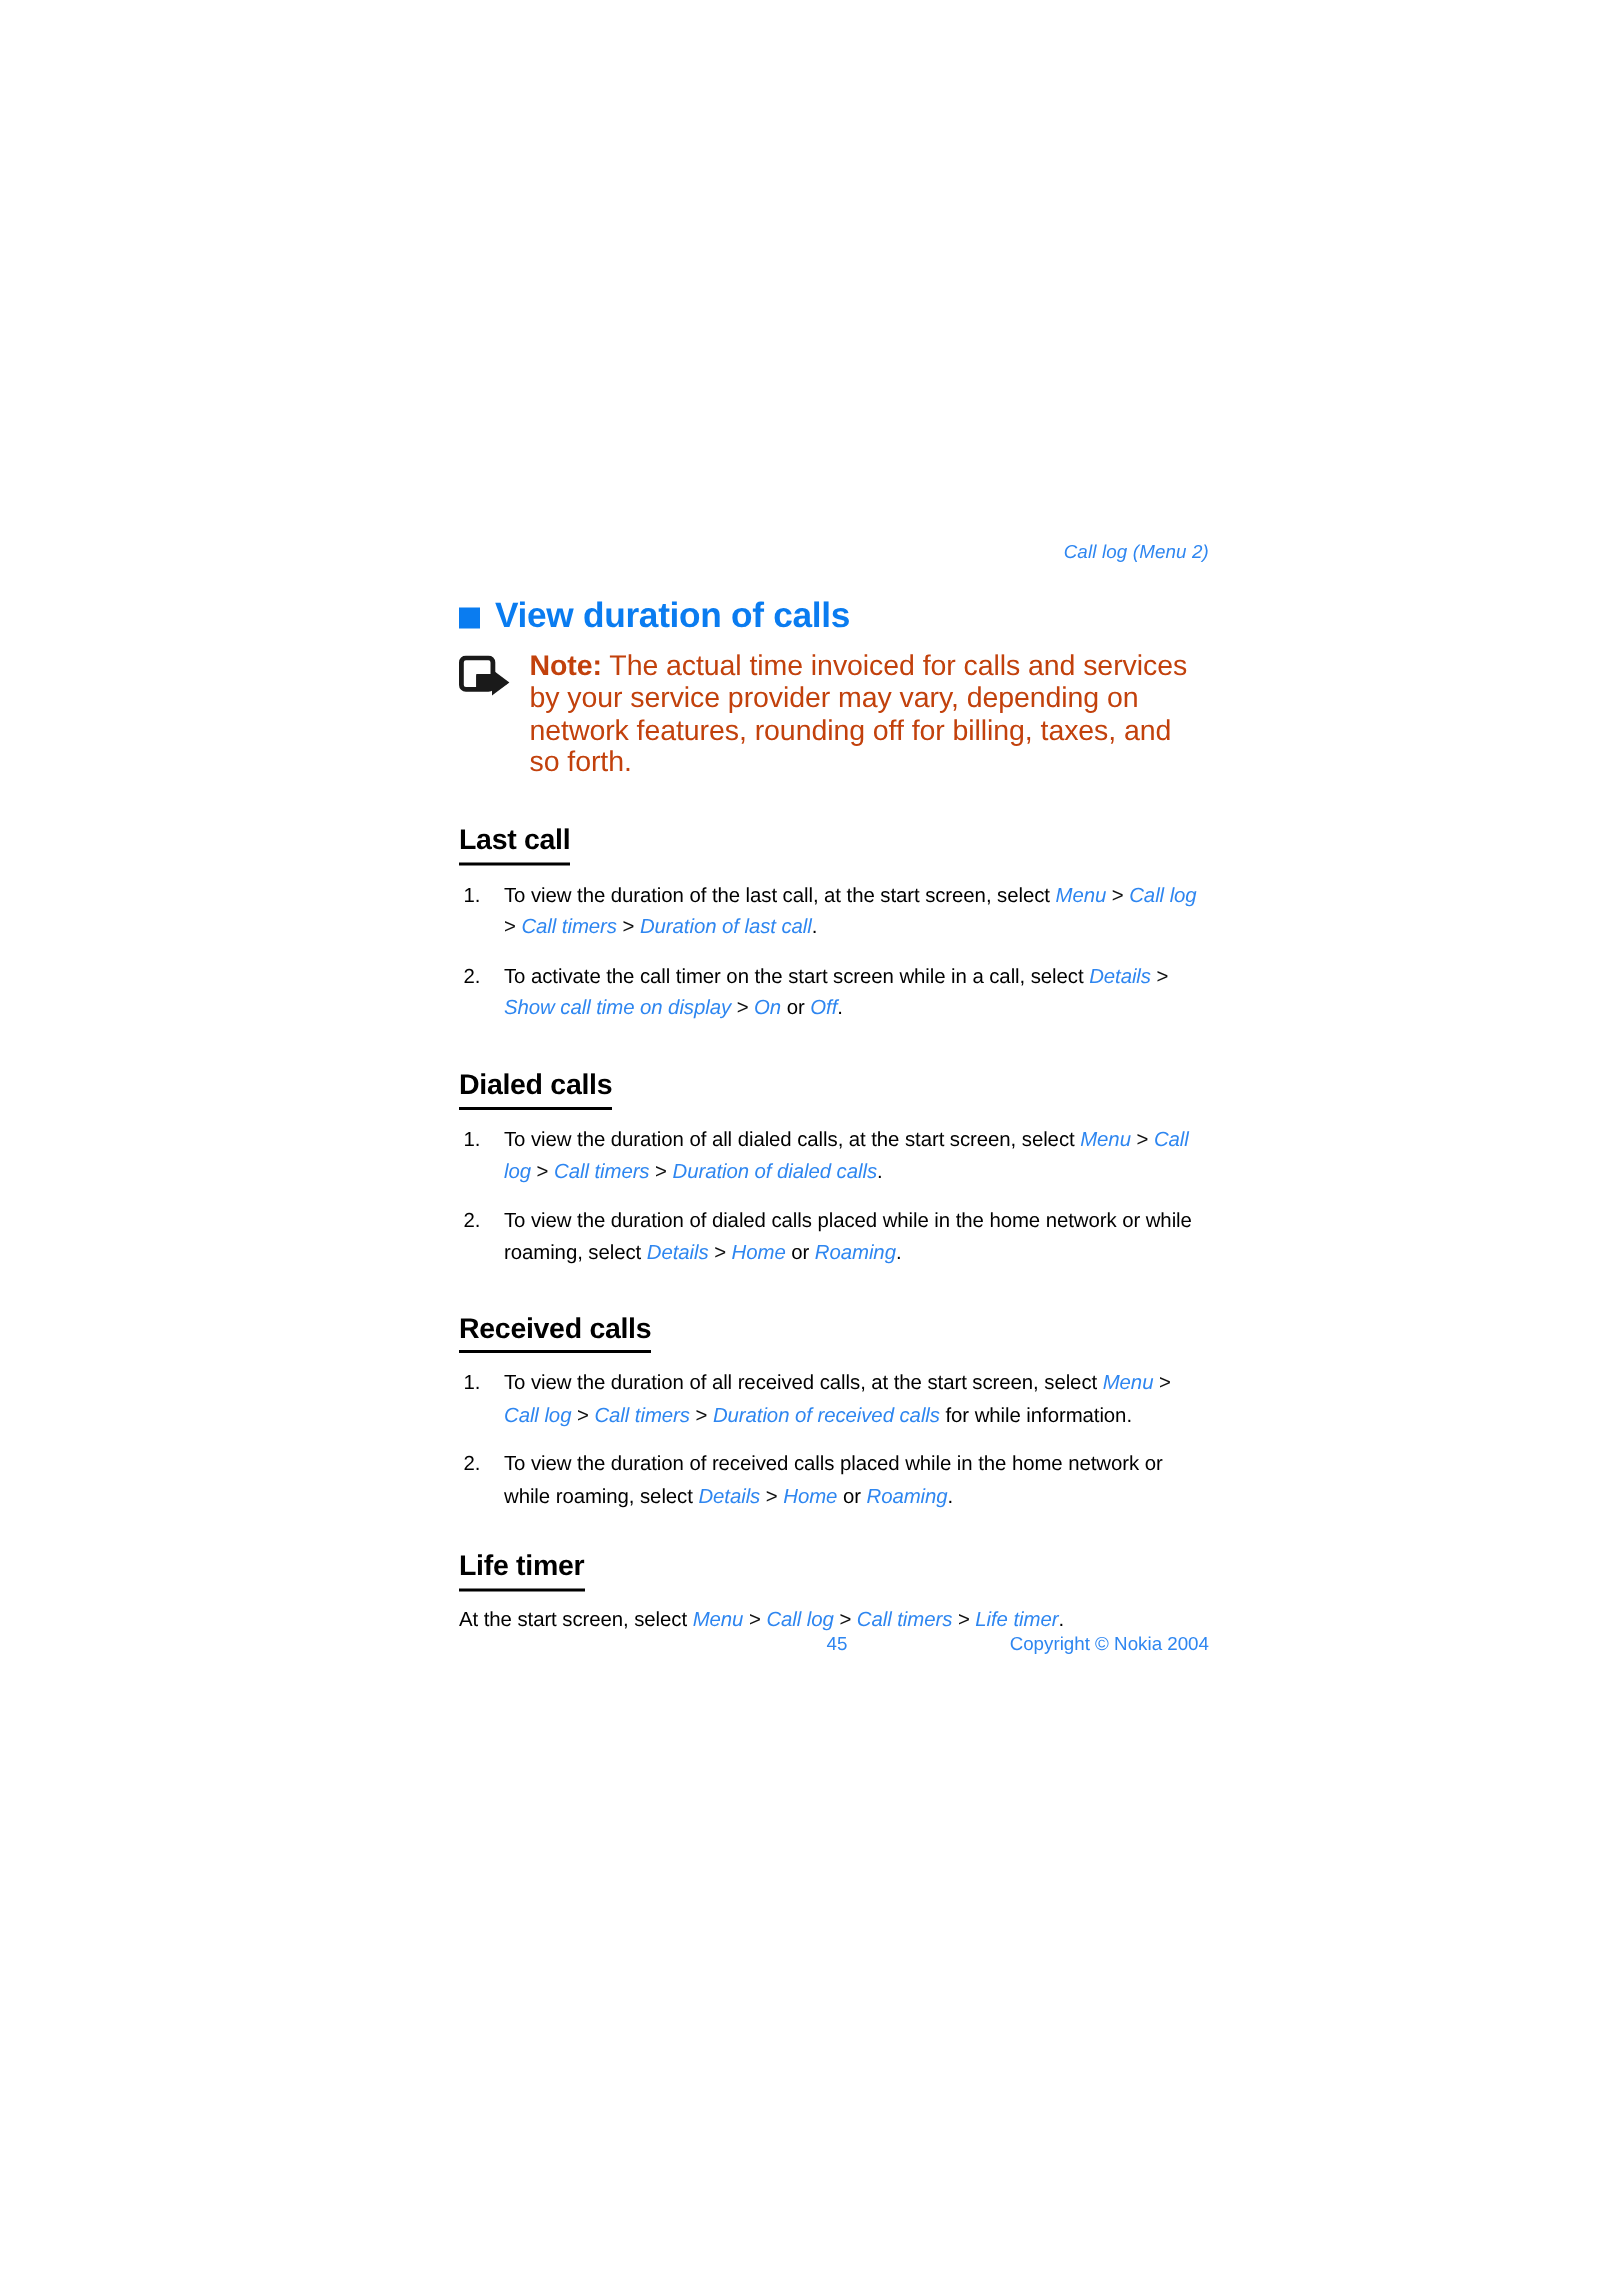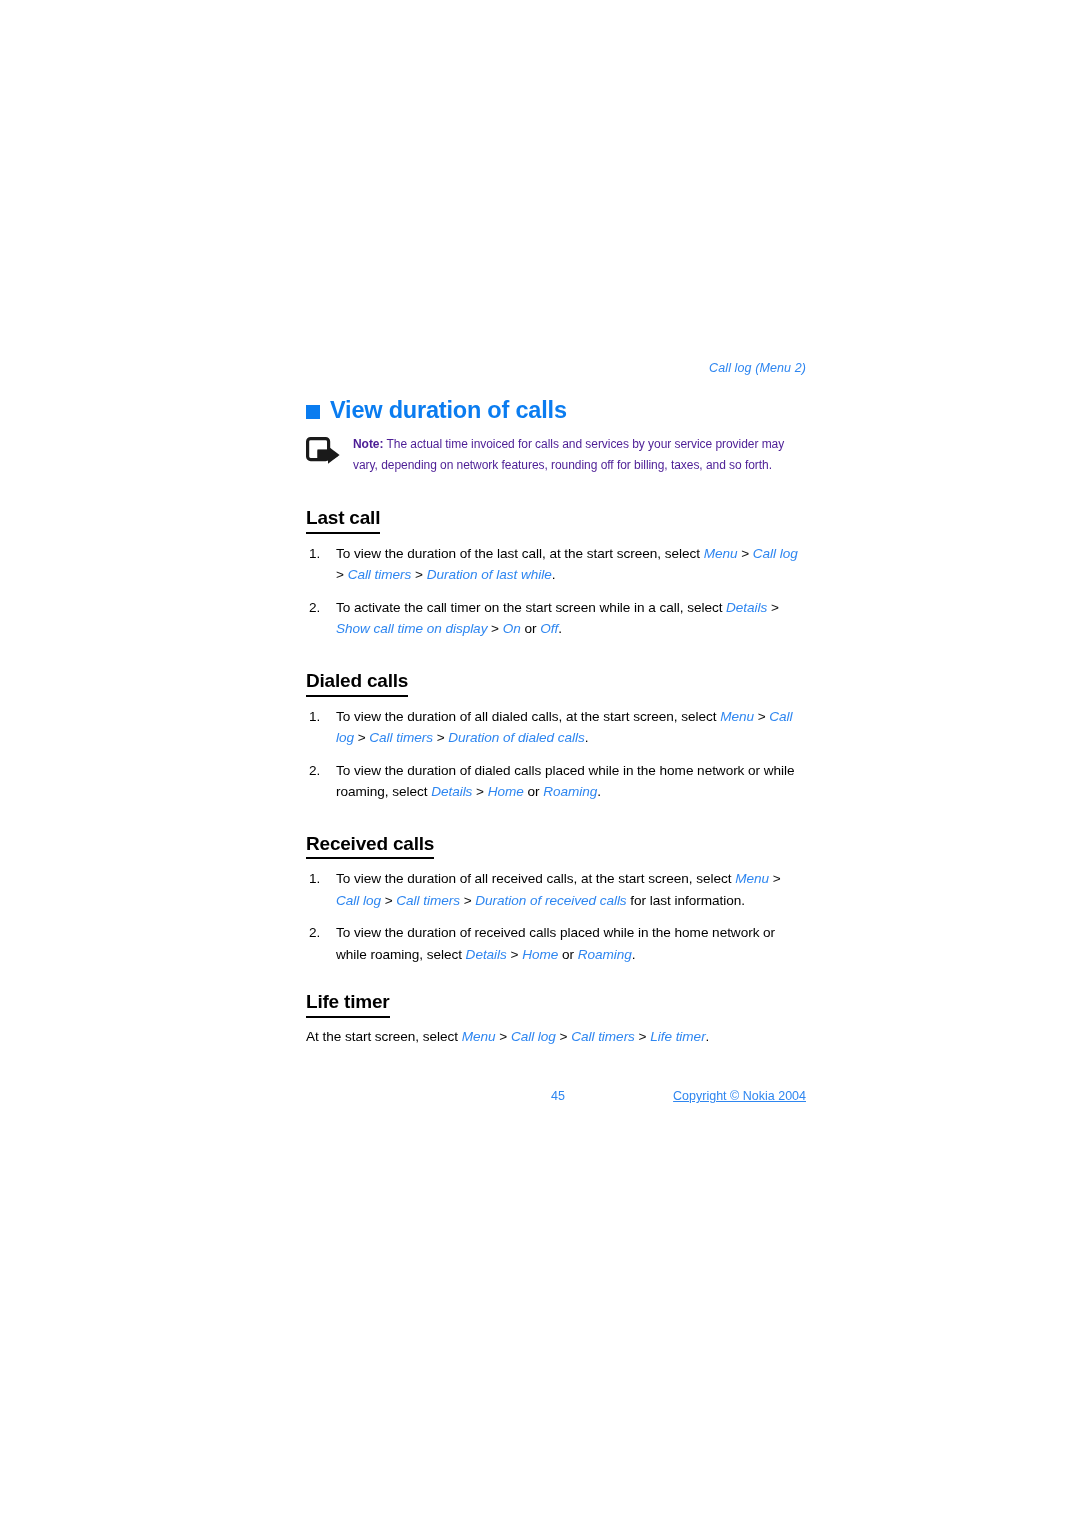--- a/index.html
+++ b/index.html
@@ -75,23 +75,23 @@
     padding-left: 0px;
   }
   .note-icon {
     flex: 0 0 auto;
     width: 34px;
     height: 27px;
     margin-top: 3px;
     margin-right: 13px;
   }
   .note-body {
-    font-size: 12px;
+    font-size: 19px;
     line-height: 21.5px;
-    color: #4c1d95;
+    color: #c2410c;
     letter-spacing: -0.05px;
   }
   .note-body b { font-weight: bold; }
 
   
   h2.section {
     font-size: 19px;
     font-weight: bold;
     color: #000;
     margin: 0;
@@ -156,21 +156,20 @@
     position: absolute;
     left: 245px;
     top: 0;
   }
   .footer .copyright {
     position: absolute;
     right: 0;
     top: 0;
     text-align: right;
     white-space: nowrap;
-    text-decoration: underline;
   }
 </style>
 </head>
 <body>
 
 <div class="page">
 
   <div class="content">
 
     <div class="running-header">Call log (Menu 2)</div>
@@ -189,21 +188,21 @@
           <path d="M22.0 9.3 L33.6 18.0 L22.0 26.7 Z" fill="#1a1a1a"></path>
         </svg>
       </span>
       <span class="note-body"><b>Note:</b><span> The actual time invoiced for calls and services by your service provider may vary, depending on network features, rounding off for billing, taxes, and so forth.</span></span>
     </div>
 
     <div class="section-wrap">
       <h2 class="section">Last call</h2>
       <ol class="steps">
         <li>
-          <span class="num">1.</span><span>To view the duration of the last call, at the start screen, select </span><i class="ui">Menu</i><span class="sep"> &gt; </span><i class="ui">Call log</i><span class="sep"> &gt; </span><i class="ui">Call timers</i><span class="sep"> &gt; </span><i class="ui">Duration of last while</i><span>.</span>
+          <span class="num">1.</span><span>To view the duration of the last call, at the start screen, select </span><i class="ui">Menu</i><span class="sep"> &gt; </span><i class="ui">Call log</i><span class="sep"> &gt; </span><i class="ui">Call timers</i><span class="sep"> &gt; </span><i class="ui">Duration of last call</i><span>.</span>
         </li>
         <li>
           <span class="num">2.</span><span>To activate the call timer on the start screen while in a call, select </span><i class="ui">Details</i><span class="sep"> &gt; </span><i class="ui">Show call time on display</i><span class="sep"> &gt; </span><i class="ui">On</i><span> or </span><i class="ui">Off</i><span>.</span>
         </li>
       </ol>
     </div>
 
     <div class="section-wrap">
       <h2 class="section">Dialed calls</h2>
       <ol class="steps">
@@ -213,21 +212,21 @@
         <li>
           <span class="num">2.</span><span>To view the duration of dialed calls placed while in the home network or while roaming, select </span><i class="ui">Details</i><span class="sep"> &gt; </span><i class="ui">Home</i><span> or </span><i class="ui">Roaming</i><span>.</span>
         </li>
       </ol>
     </div>
 
     <div class="section-wrap">
       <h2 class="section">Received calls</h2>
       <ol class="steps">
         <li>
-          <span class="num">1.</span><span>To view the duration of all received calls, at the start screen, select </span><i class="ui">Menu</i><span class="sep"> &gt; </span><i class="ui">Call log</i><span class="sep"> &gt; </span><i class="ui">Call timers</i><span class="sep"> &gt; </span><i class="ui">Duration of received calls</i><span> for last information.</span>
+          <span class="num">1.</span><span>To view the duration of all received calls, at the start screen, select </span><i class="ui">Menu</i><span class="sep"> &gt; </span><i class="ui">Call log</i><span class="sep"> &gt; </span><i class="ui">Call timers</i><span class="sep"> &gt; </span><i class="ui">Duration of received calls</i><span> for while information.</span>
         </li>
         <li>
           <span class="num">2.</span><span>To view the duration of received calls placed while in the home network or while roaming, select </span><i class="ui">Details</i><span class="sep"> &gt; </span><i class="ui">Home</i><span> or </span><i class="ui">Roaming</i><span>.</span>
         </li>
       </ol>
     </div>
 
 
     <div class="section-wrap tight">
       <h2 class="section">Life timer</h2>

